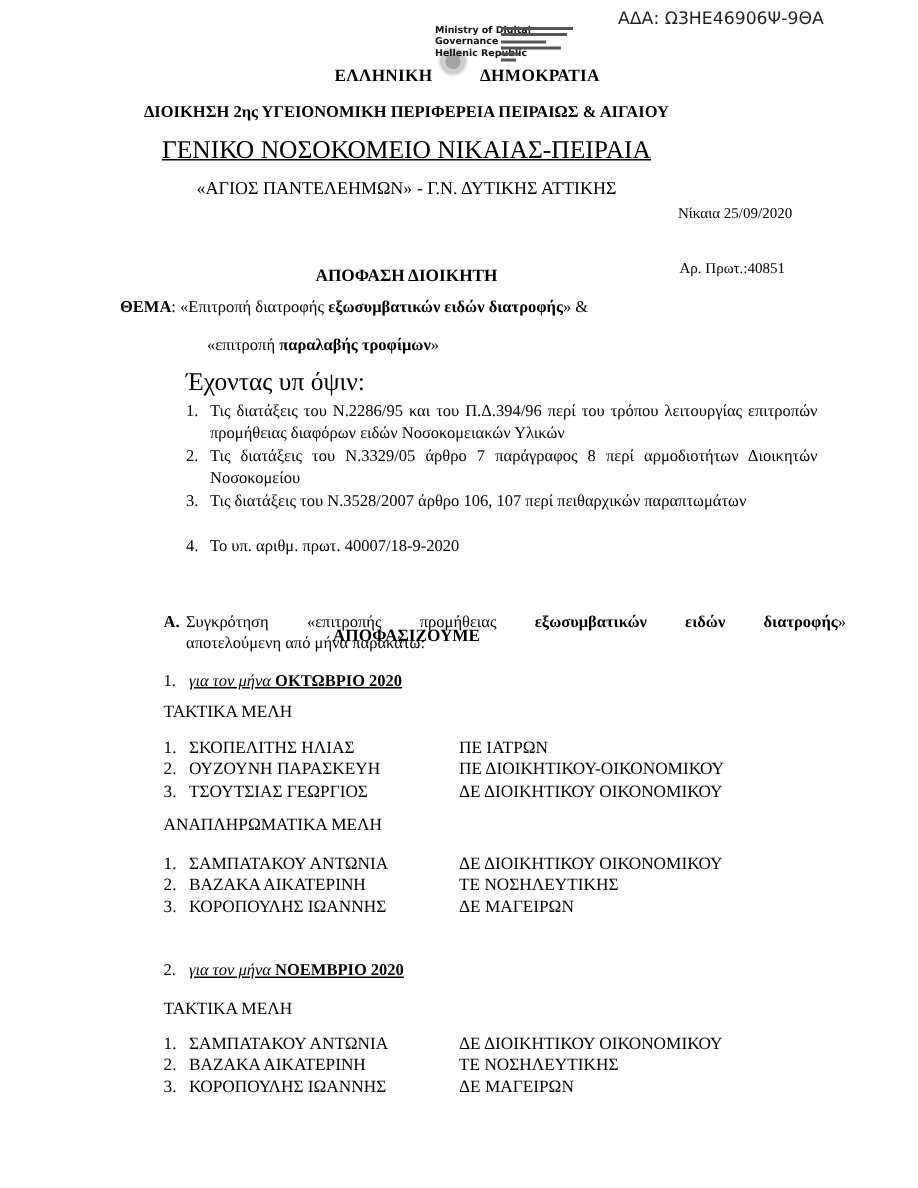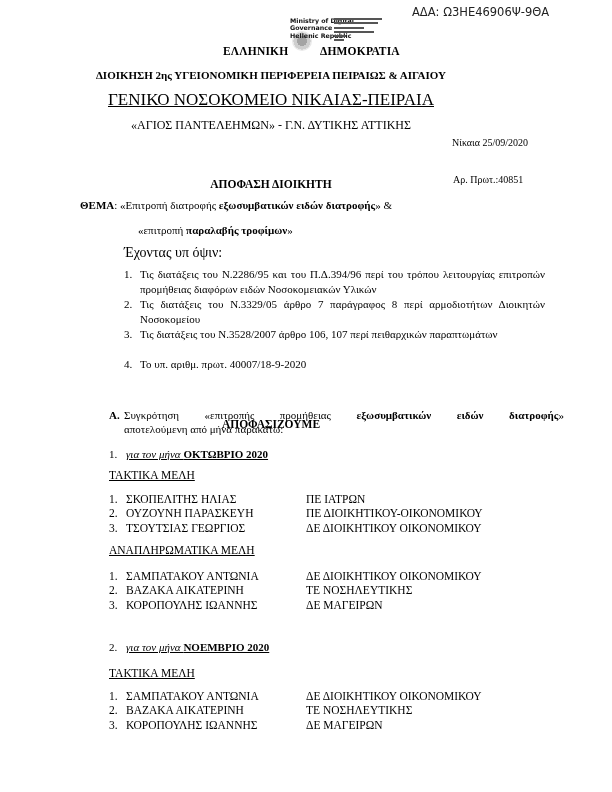--- a/index.html
+++ b/index.html
@@ -18,35 +18,35 @@
   .title-row .l { position: absolute; left: 223px; font-family: Liberation Serif, serif; }
   .title-row .r { position: absolute; left: 320px; }
   .dioikisi { top: 69px; font-weight: bold; font-size: 11px; }
   .geniko { top: 90px; font-size: 17px; text-decoration: underline; }
   .agios { top: 118px; font-size: 12px; }
   .date { top: 137px; left: 452px; font-size: 10px; }
   .prot { top: 174px; left: 453px; font-size: 10px; }
   .apofasi { top: 178px; font-weight: bold; font-size: 11.5px; }
   .thema { top: 199px; left: 80px; font-size: 11px; }
   .thema2 { top: 224px; left: 138px; font-size: 11px; }
-  .exontas { top: 245px; left: 124px; font-size: 14px; }
+  .exontas { top: 245px; left: 124px; font-size: 17px; }
   .olist { left: 124px; font-size: 11px; line-height: 15px; }
   .olist .num { position: absolute; left: 0; }
   .olist .txt { position: absolute; left: 16px; width: 405px; white-space: normal; text-align: justify; text-align-last: left; }
   .apofasizoume { top: 386px; font-weight: bold; font-size: 11.5px; margin-top: 32px; }
   .sectionA { top: 408px; left: 109px; font-size: 11px; line-height: 14px; }
   .sectionA .num { position: absolute; left: 0; font-weight: bold; }
   .sectionA .txt { position: absolute; left: 15px; width: 440px; white-space: normal; }
   .sectionA .l1 { display: block; text-align: justify; text-align-last: justify; }
   .month { left: 109px; font-size: 11px; }
   .month .num { position: absolute; left: 0; }
   .month .txt { position: absolute; left: 17px; text-decoration: underline; white-space: nowrap; text-align: right; }
   .month .txt i { font-style: italic; }
   .month .txt b { font-weight: bold; }
-  .subhead { left: 109px; font-size: 11.5px; text-decoration: underline; }
+  .subhead { left: 109px; font-size: 11.5px; }
   .members { left: 109px; font-size: 11.5px; line-height: 14.3px; }
   .members .row { position: relative; height: 14.3px; }
   .members .n { position: absolute; left: 0; }
   .members .name { position: absolute; left: 17px; }
   .members .role { position: absolute; left: 197px; }
 </style>
 </head>
 <body>
 
 <div class="abs ada">ΑΔΑ: Ω3ΗΕ46906Ψ-9ΘΑ</div>

